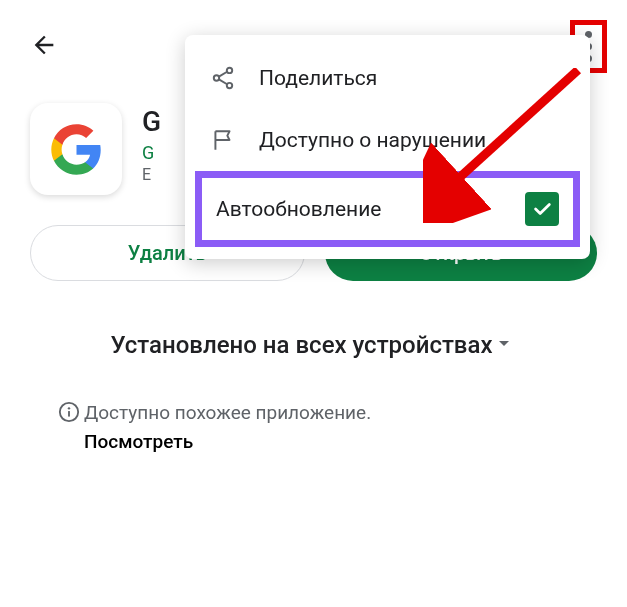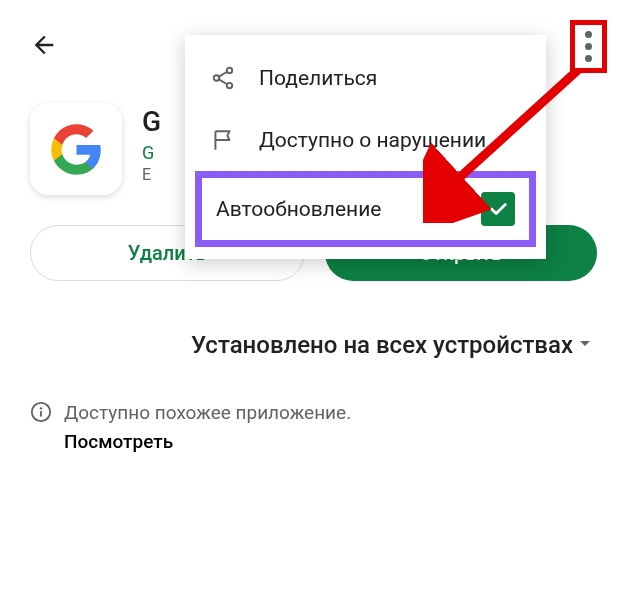--- a/index.html
+++ b/index.html
@@ -98,57 +98,58 @@
     }
     .btn-filled {
       background: #0d8043;
       color: #fff;
       border: none;
     }
     .section {
       padding: 20px 30px;
       display: flex;
       align-items: center;
-      justify-content: flex-end;
+      justify-content: center;
     }
     .section-title {
       font-size: 24px;
       font-weight: 500;
       color: #202124;
     }
     .chevron {
       cursor: pointer;
     }
     .similar-section {
       padding: 20px 30px;
       display: flex;
-      gap: 12px;
+      gap: 4px;
       align-items: flex-start;
+      margin-left: 28px;
     }
     .info-icon {
       margin-top: 2px;
     }
     .similar-text {
       flex: 1;
       color: #5f6368;
       font-size: 19px;
       line-height: 1.5;
     }
     .similar-link {
       color: #000000;
       font-weight: 500;
     }
     .dropdown-menu {
       position: absolute;
       top: 35px;
       left: 185px;
-      width: 361px;
+      width: 405px;
       background: #fff;
       box-shadow: 0 4px 20px rgba(0,0,0,0.2);
-      border-radius: 0;
+      border-radius: 8px;
       padding: 12px 0;
       z-index: 100;
     }
     .menu-item {
       display: flex;
       align-items: center;
       gap: 22px;
       padding: 18px 24px;
       font-size: 21px;
       color: #202124;

